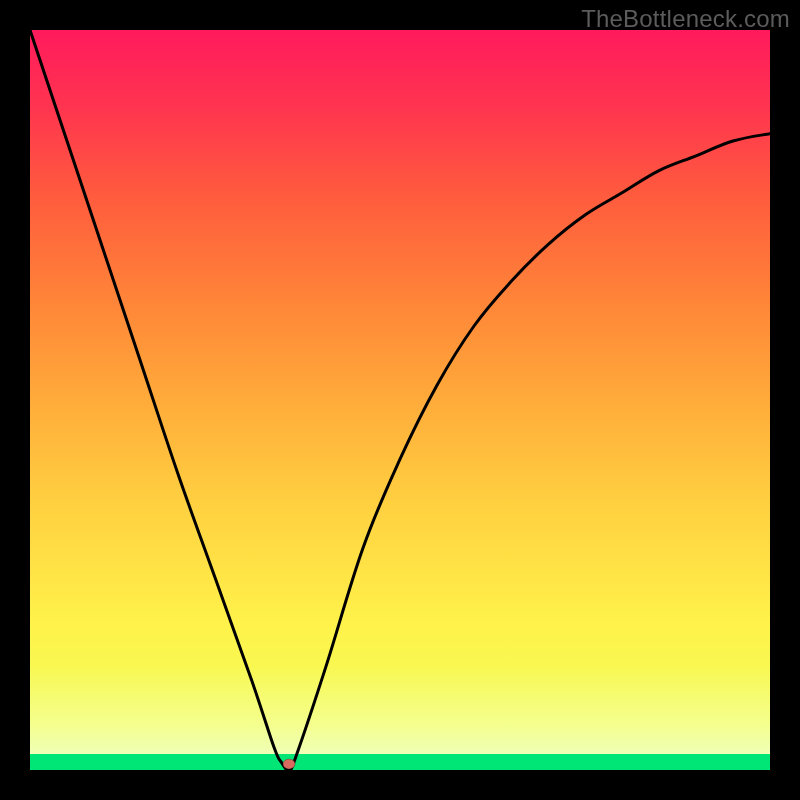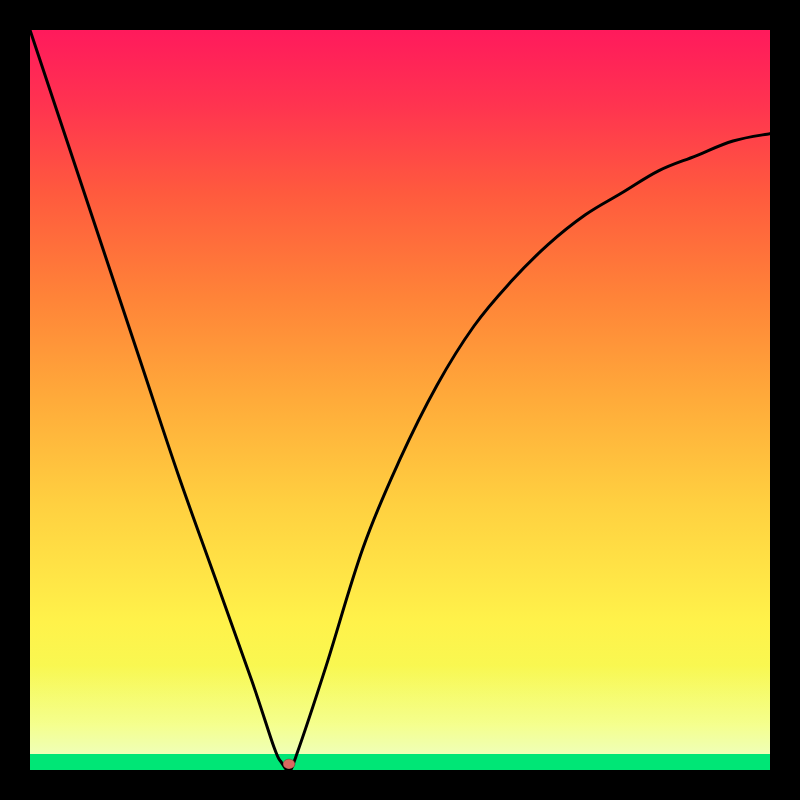--- a/index.html
+++ b/index.html
@@ -88,13 +88,14 @@
   <div class="plot">
     <div class="gradient"></div>
     <div class="pale-band"></div>
 
     <svg class="curve-svg" viewBox="0 0 740 740" preserveAspectRatio="none">
       <path fill="none" stroke="#000" stroke-width="3" stroke-linejoin="round" stroke-linecap="round" d="M 0.00 0.00 C 6.66 19.98, 23.68 71.04, 37.00 111.00 C 50.32 150.96, 60.68 182.04, 74.00 222.00 C 87.32 261.96, 97.68 293.04, 111.00 333.00 C 124.32 372.96, 134.68 405.37, 148.00 444.00 C 161.32 482.63, 171.68 510.30, 185.00 547.60 C 198.32 584.90, 211.34 620.56, 222.00 651.20 C 232.66 681.84, 238.87 703.15, 244.20 717.80 C 249.53 732.45, 248.94 728.60, 251.60 732.60 C 254.26 736.60, 256.34 741.33, 259.00 740.00 C 261.66 738.67, 259.74 743.85, 266.40 725.20 C 273.06 706.55, 284.01 673.70, 296.00 636.40 C 307.99 599.10, 319.68 555.30, 333.00 518.00 C 346.32 480.70, 356.68 458.50, 370.00 429.20 C 383.32 399.90, 393.68 379.18, 407.00 355.20 C 420.32 331.22, 430.68 314.65, 444.00 296.00 C 457.32 277.35, 467.68 266.25, 481.00 251.60 C 494.32 236.95, 504.68 226.59, 518.00 214.60 C 531.32 202.61, 541.68 194.32, 555.00 185.00 C 568.32 175.68, 578.68 170.79, 592.00 162.80 C 605.32 154.81, 615.68 147.26, 629.00 140.60 C 642.32 133.94, 652.68 131.13, 666.00 125.80 C 679.32 120.47, 689.68 115.00, 703.00 111.00 C 716.32 107.00, 733.34 104.93, 740.00 103.60"></path>
       <ellipse cx="259.00" cy="734.08" rx="6" ry="5" fill="#d96a60" stroke="rgba(0,0,0,0.25)" stroke-width="1"></ellipse>
     </svg>
   </div>
 
+  <div class="watermark">TheBottleneck.com</div>
 </div>
 
 </body></html>

